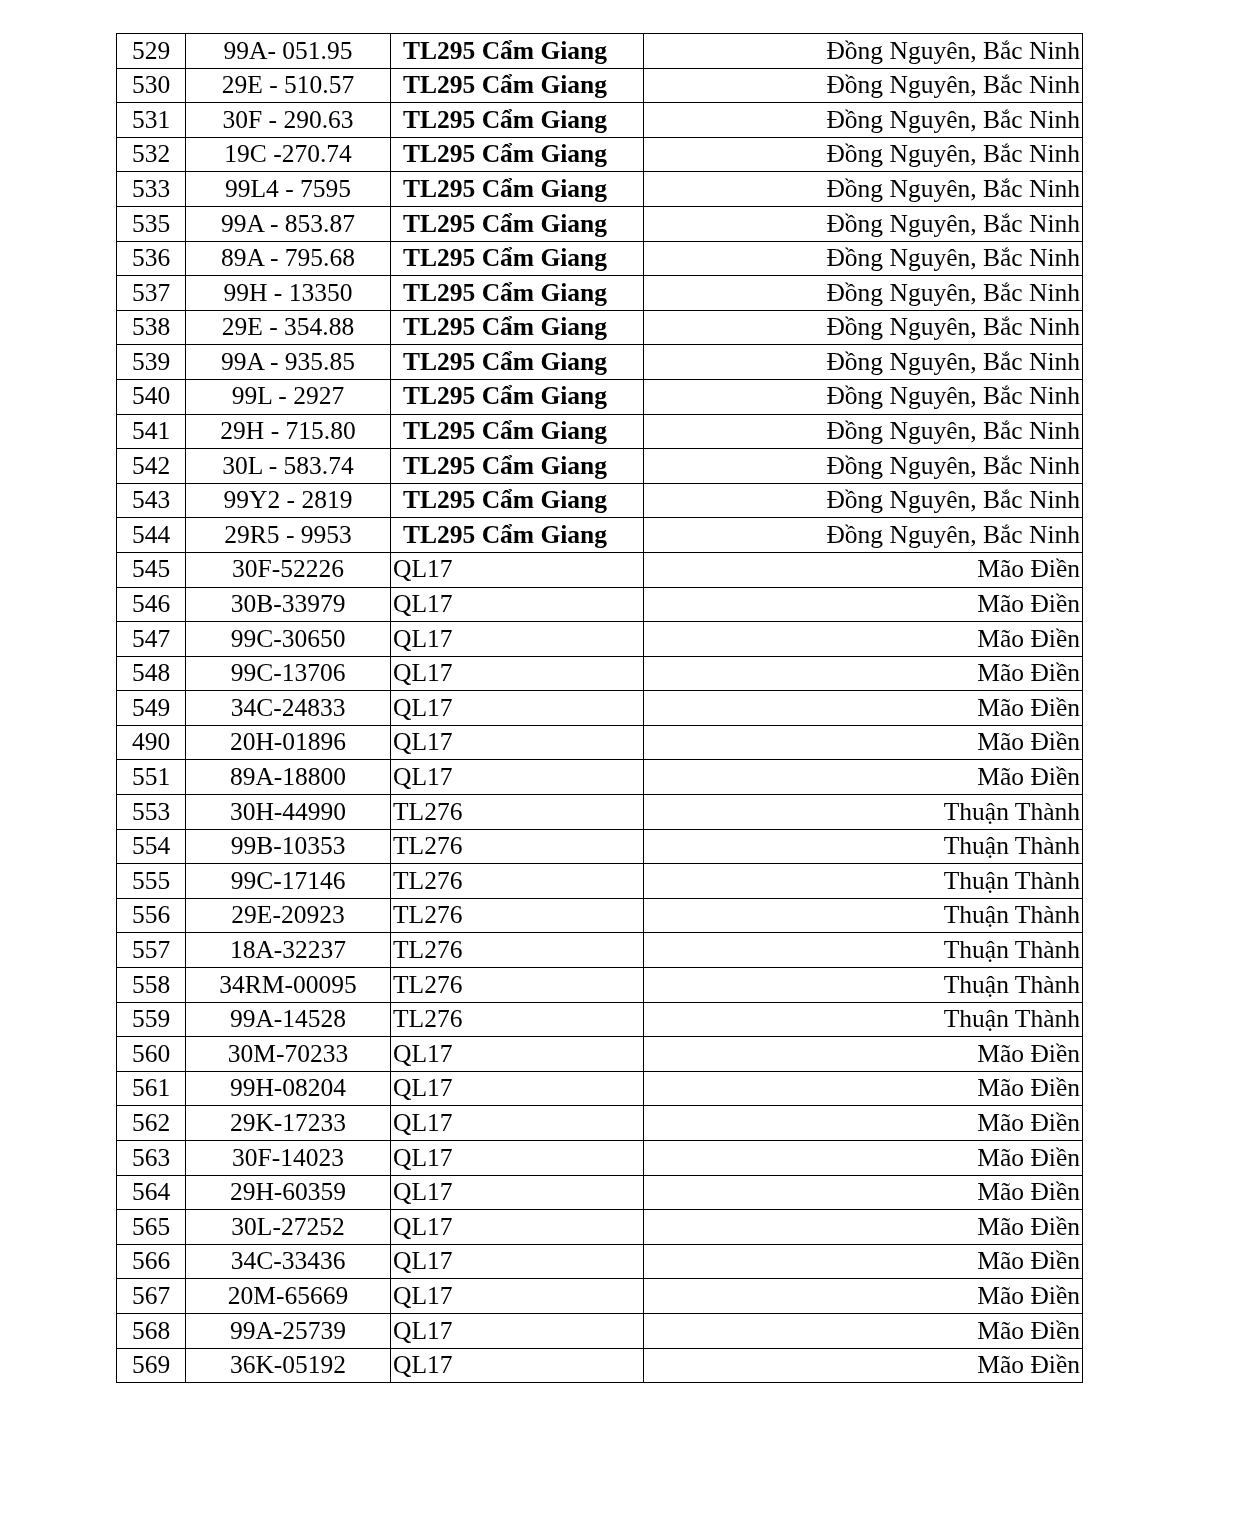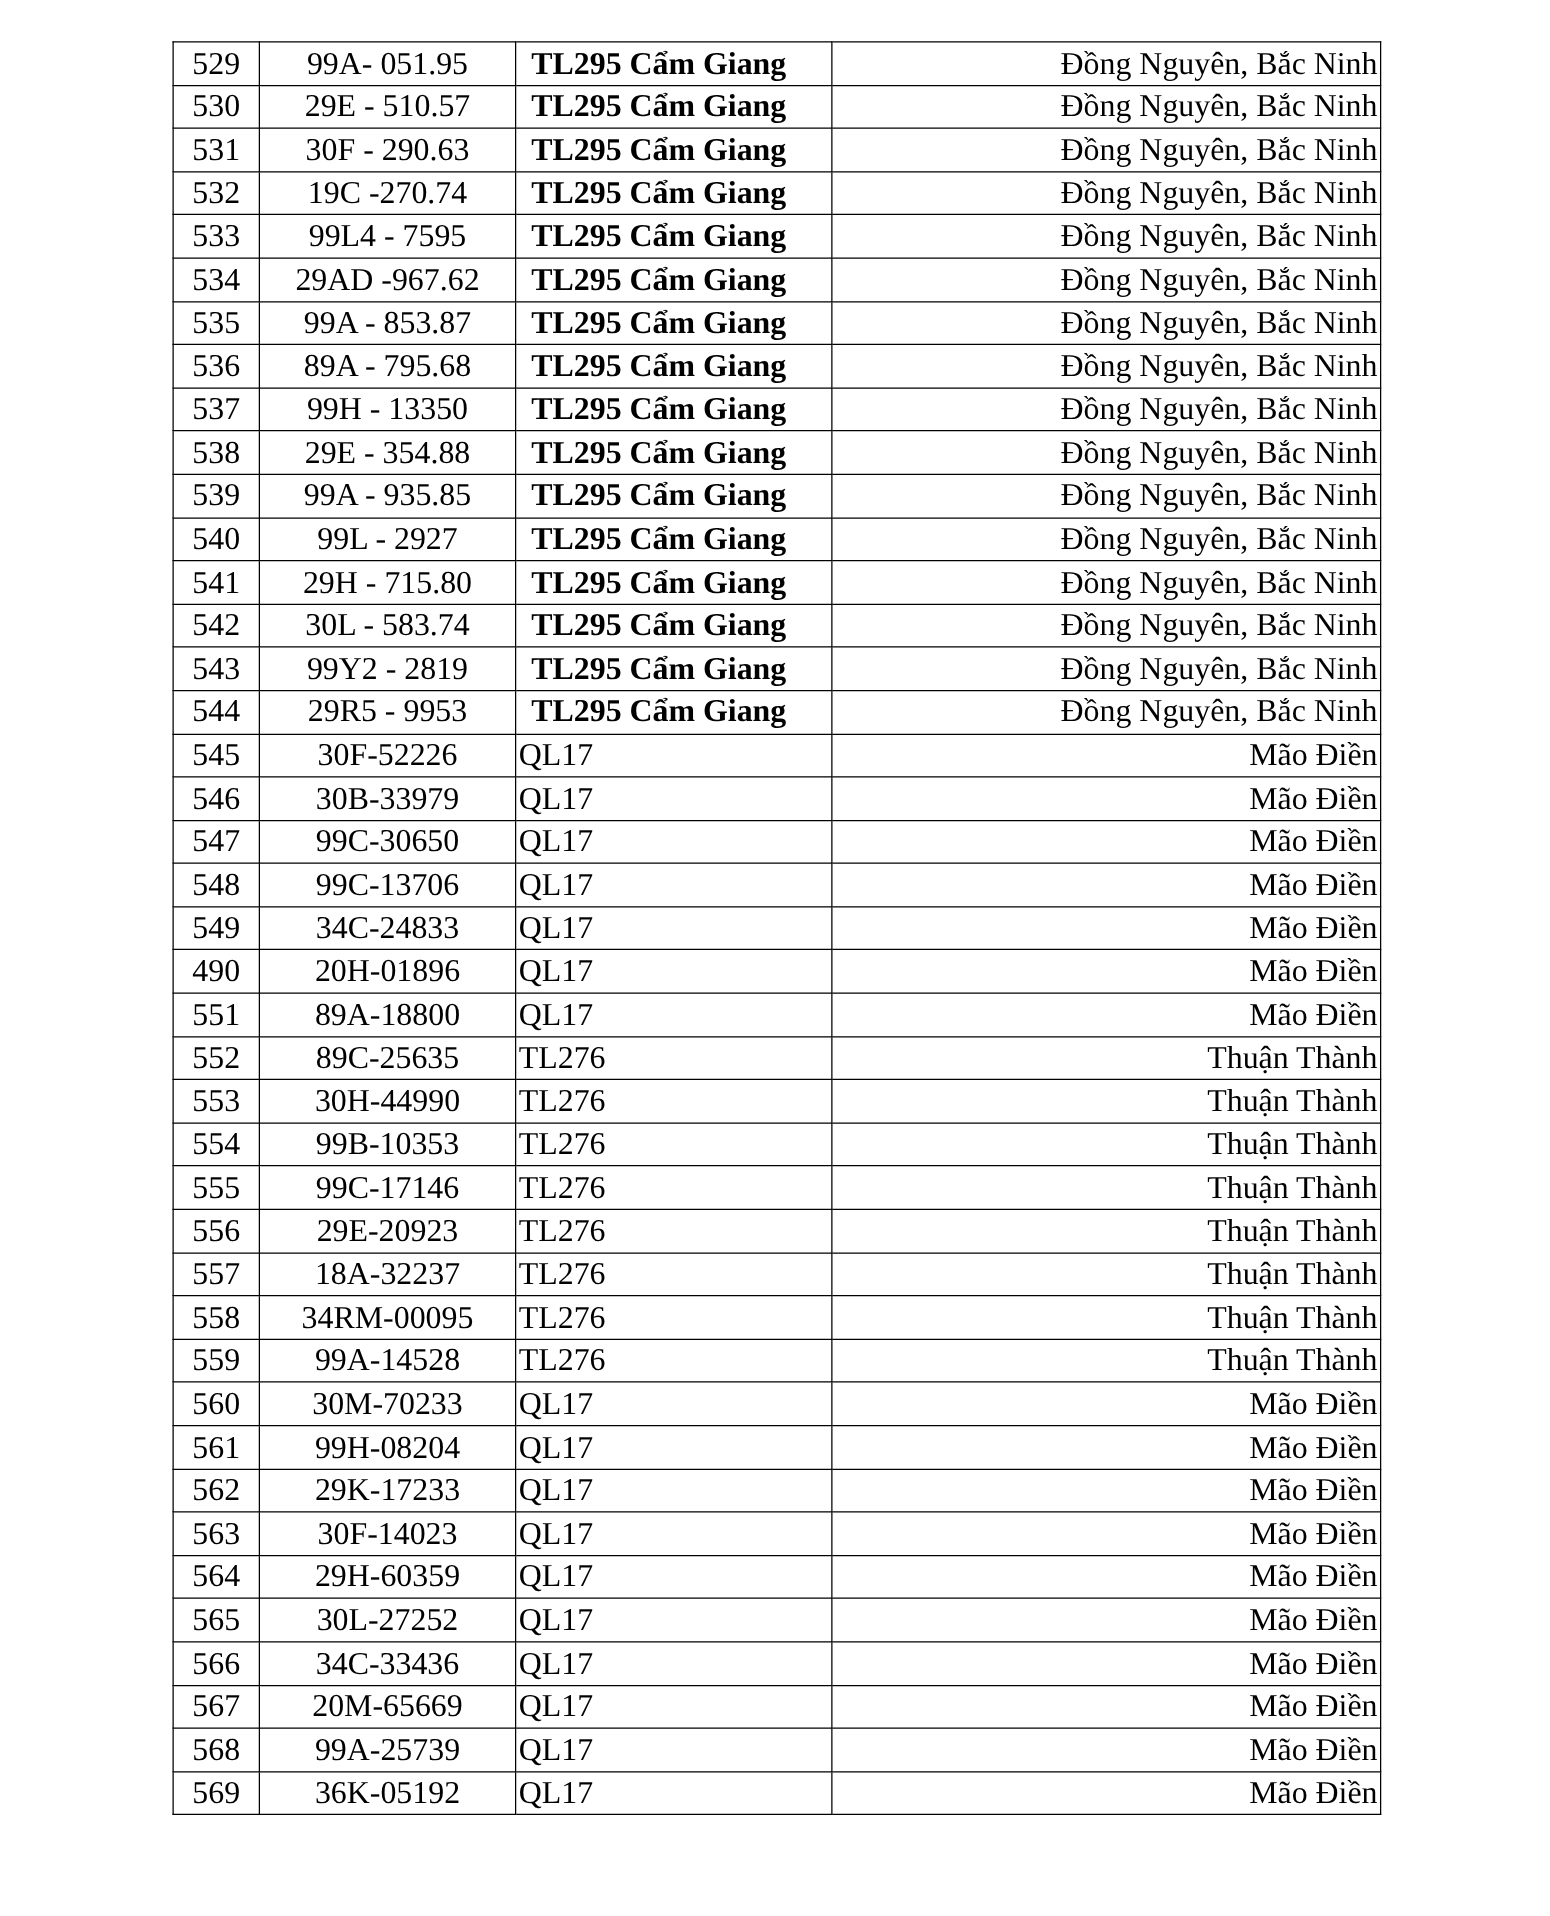--- a/index.html
+++ b/index.html
@@ -28,21 +28,20 @@
     left: 116px;
     top: 33px;
     width: 966px;
   }
 
   table.violation-table {
     border-collapse: collapse;
     table-layout: fixed;
     width: 966px;
     border: 0;
-    margin-left: 22px;
   }
 
   table.violation-table col.c-stt    { width: 69px; }
   table.violation-table col.c-plate  { width: 205px; }
   table.violation-table col.c-route  { width: 253px; }
   table.violation-table col.c-place  { width: 439px; }
 
   table.violation-table td {
     border: 1.6px solid #000000;
     height: 33.6px;
@@ -97,26 +96,20 @@
             <td class="cell-route align-left">TL295 Cẩm Giang</td>
             <td class="cell-place">Đồng Nguyên, Bắc Ninh</td>
           </tr>
           <tr>
             <td class="cell-stt">533</td>
             <td class="cell-plate">99L4 - 7595</td>
             <td class="cell-route align-left">TL295 Cẩm Giang</td>
             <td class="cell-place">Đồng Nguyên, Bắc Ninh</td>
           </tr>
           <tr>
-            <td class="cell-stt">534</td>
-            <td class="cell-plate">29AD -967.62</td>
-            <td class="cell-route align-left">TL295 Cẩm Giang</td>
-            <td class="cell-place">Đồng Nguyên, Bắc Ninh</td>
-          </tr>
-          <tr>
             <td class="cell-stt">535</td>
             <td class="cell-plate">99A - 853.87</td>
             <td class="cell-route align-left">TL295 Cẩm Giang</td>
             <td class="cell-place">Đồng Nguyên, Bắc Ninh</td>
           </tr>
           <tr>
             <td class="cell-stt">536</td>
             <td class="cell-plate">89A - 795.68</td>
             <td class="cell-route align-left">TL295 Cẩm Giang</td>
             <td class="cell-place">Đồng Nguyên, Bắc Ninh</td>
@@ -203,26 +196,20 @@
             <td class="cell-stt">490</td>
             <td class="cell-plate">20H-01896</td>
             <td class="cell-route">QL17</td>
             <td class="cell-place">Mão Điền</td>
           </tr>
           <tr>
             <td class="cell-stt">551</td>
             <td class="cell-plate">89A-18800</td>
             <td class="cell-route">QL17</td>
             <td class="cell-place">Mão Điền</td>
-          </tr>
-          <tr>
-            <td class="cell-stt">552</td>
-            <td class="cell-plate">89C-25635</td>
-            <td class="cell-route">TL276</td>
-            <td class="cell-place">Thuận Thành</td>
           </tr>
           <tr>
             <td class="cell-stt">553</td>
             <td class="cell-plate">30H-44990</td>
             <td class="cell-route">TL276</td>
             <td class="cell-place">Thuận Thành</td>
           </tr>
           <tr>
             <td class="cell-stt">554</td>
             <td class="cell-plate">99B-10353</td>

